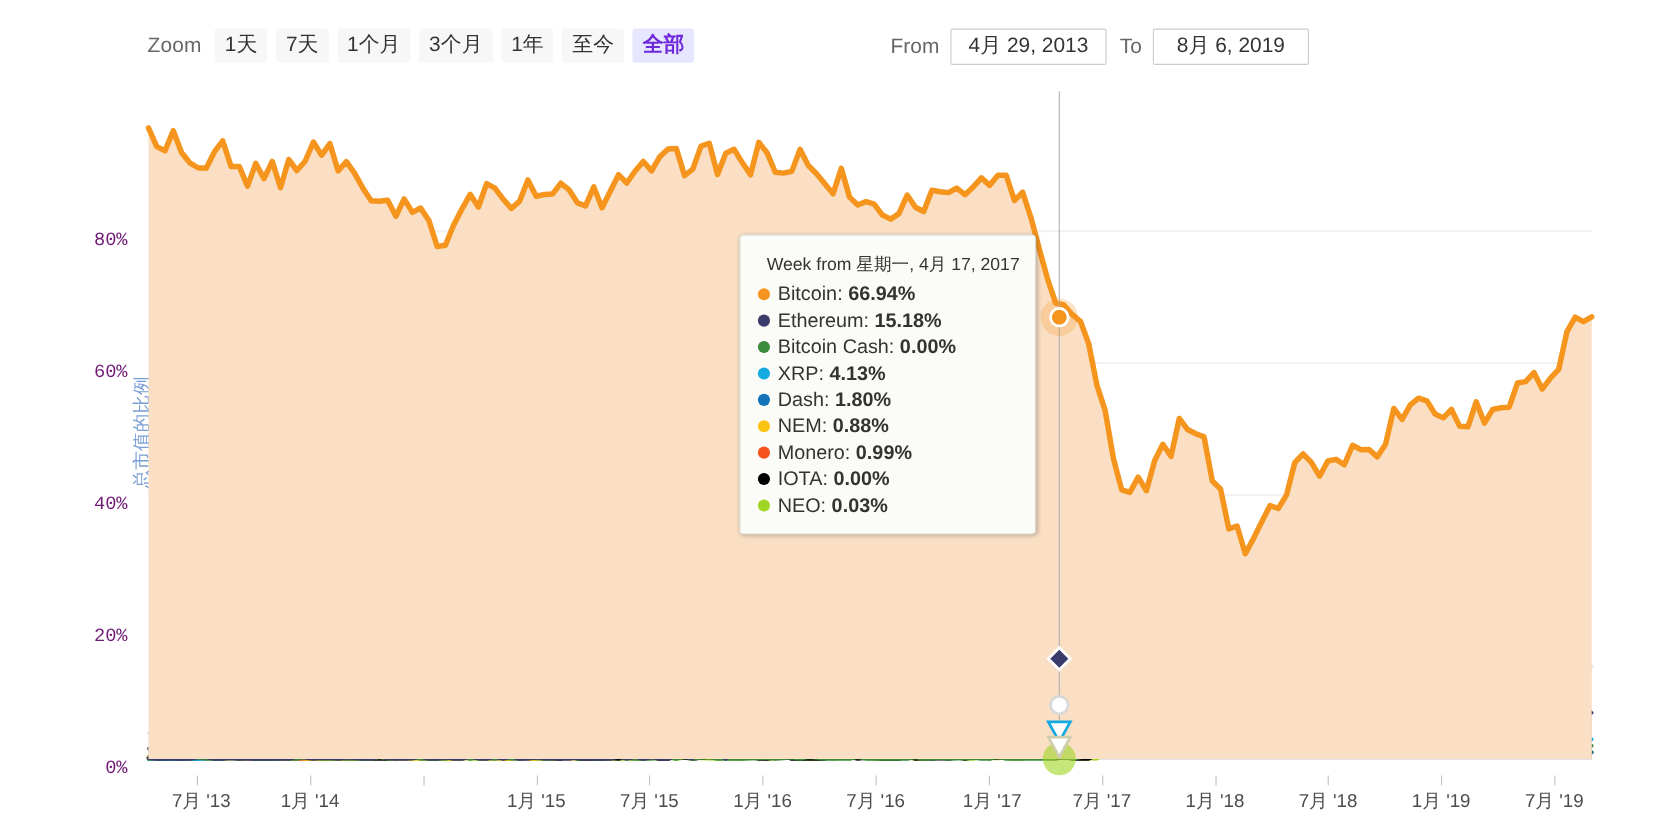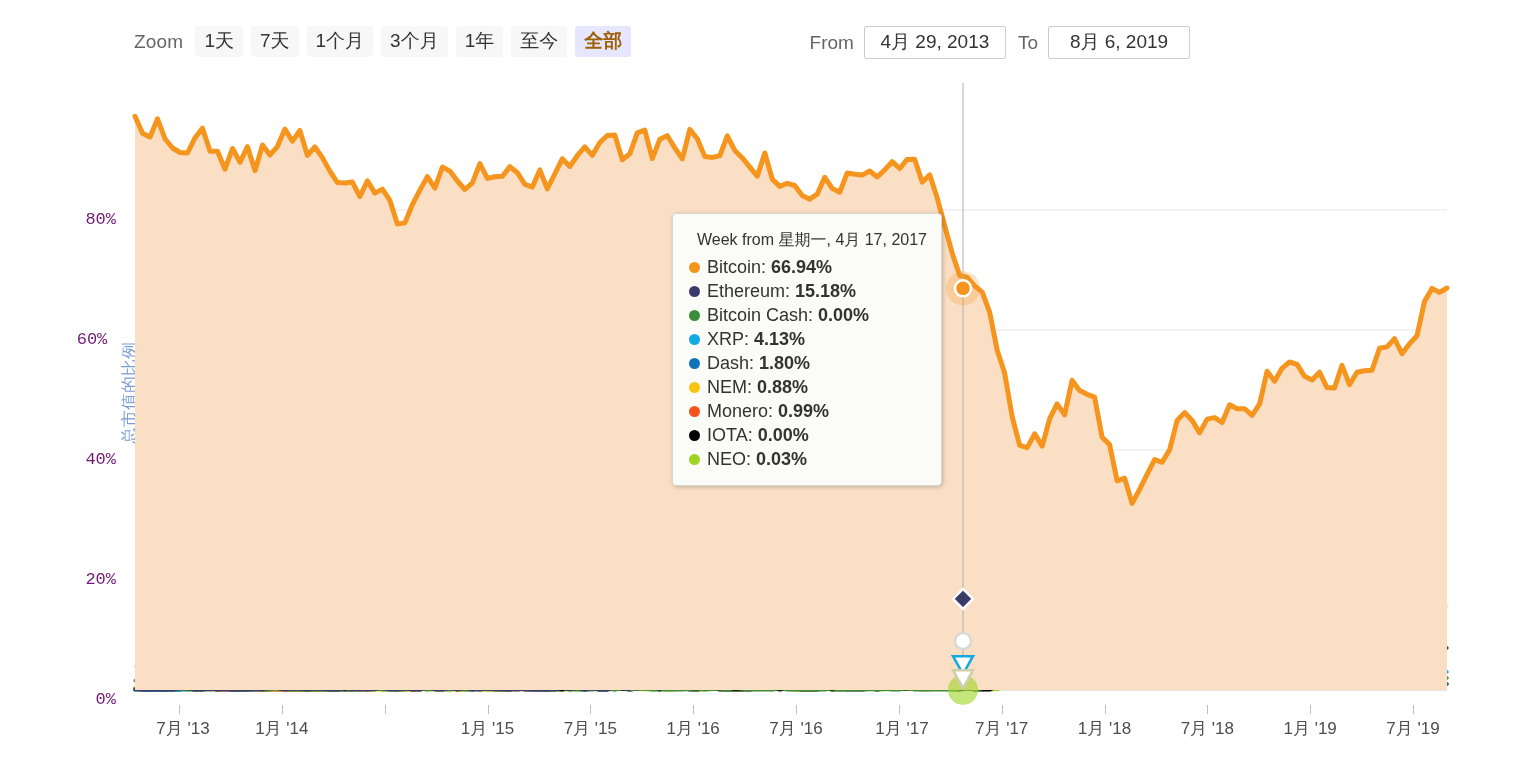--- a/index.html
+++ b/index.html
@@ -15,21 +15,21 @@
   .rangebar { position: absolute; left: 0; top: 0; width: 1262px; height: 74px; }
   .range-left { position: absolute; left: 134px; top: 26px; display: flex; align-items: center; gap: 0px; }
   .range-label {
     font-size: 19px; color: #666666; margin-right: 12px; letter-spacing: .2px;
   }
   .range-btn {
     font-size: 19px; color: #333333; background: #f7f7f7;
     padding: 4px 9px 5px 9px; margin-right: 8px; border-radius: 3px;
     line-height: 22px; white-space: nowrap; cursor: pointer;
   }
-  .range-btn.selected { background: #e6e6ff; color: #a16207; font-weight: bold; }
+  .range-btn.selected { background: #e6e6ff; color: #6d28d9; font-weight: bold; }
 
   .range-right { position: absolute; right: 72px; top: 26px; display: flex; align-items: center; }
   .io-label { font-size: 19px; color: #666666; margin-right: 10px; }
   .io-label.to { margin-left: 12px; }
   .io-input {
     font-family: "Liberation Sans", sans-serif;
     font-size: 19px; color: #333333; background: #ffffff;
     border: 1px solid #cccccc; border-radius: 2px;
     padding: 4px 12px 5px 12px; line-height: 22px; text-align: center;
     min-width: 142px; cursor: text;
@@ -95,21 +95,21 @@
   </div>
 
   <div class="chart-area">
     <div class="plot">
 
       <div class="ylabel">总市值的比例</div>
       <div id="yticks">
           <div class="ytick" style="top: 616px;">0%</div>
           <div class="ytick" style="top: 496px;">20%</div>
           <div class="ytick" style="top: 376px;">40%</div>
-          <div class="ytick" style="top: 256px; text-align: center;">60%</div>
+          <div class="ytick" style="top: 256px;">60%</div>
           <div class="ytick" style="top: 136px;">80%</div>
         </div>
       <div id="xticks">
           <div class="xtick" style="left: 48px;">7月 '13</div>
           <div class="xtickmark" style="left: 44px;"></div>
           <div class="xtick" style="left: 146.833px;">1月 '14</div>
           <div class="xtickmark" style="left: 146.833px;"></div>
           <div class="xtick" style="left: 249.667px; margin-top: 46px;">7月 '14</div>
           <div class="xtickmark" style="left: 249.667px;"></div>
           <div class="xtick" style="left: 352.5px;">1月 '15</div>

